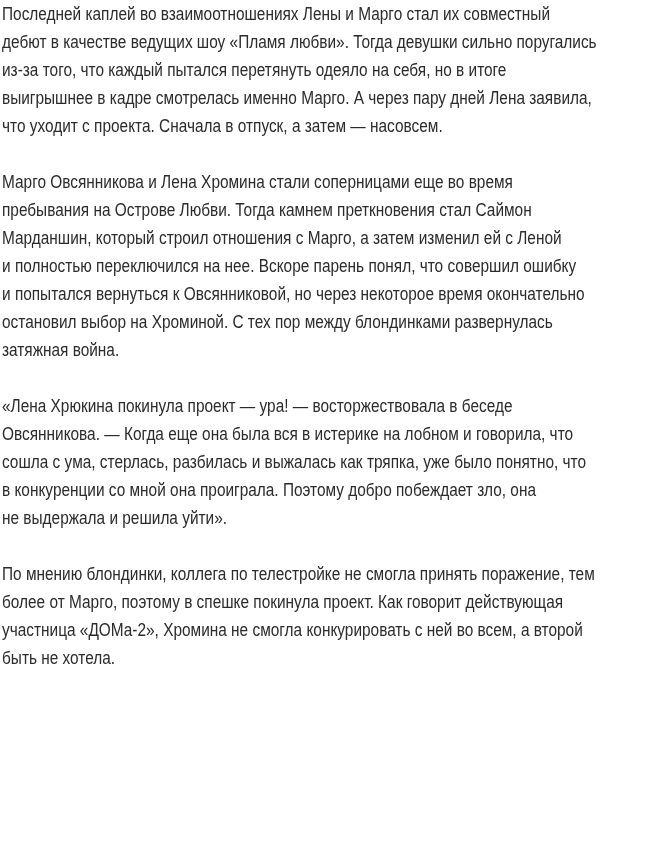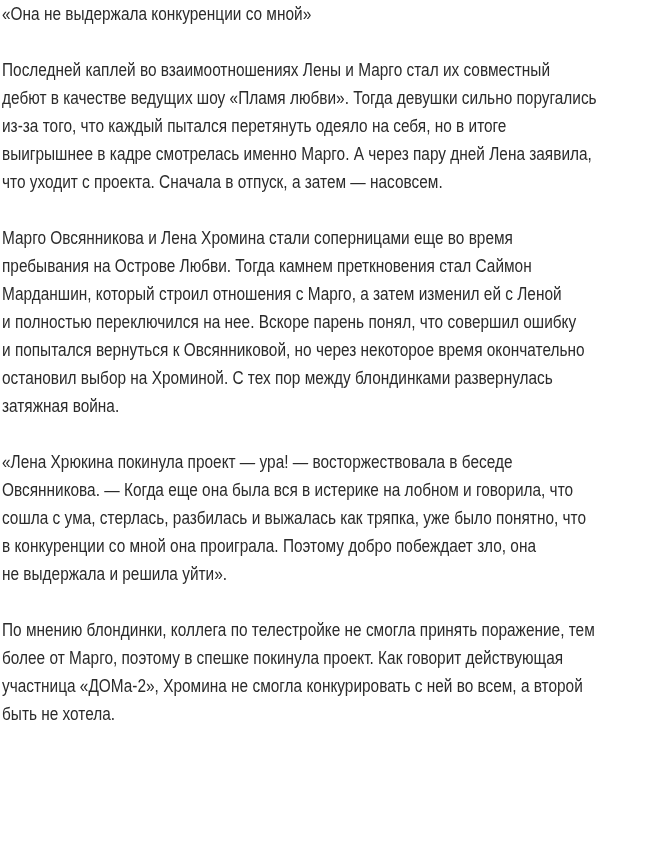--- a/index.html
+++ b/index.html
@@ -32,23 +32,20 @@
       transform-origin: left center;
       transform: scaleX(0.88);
       height: 28px;
     }
   </style>
 </head>
 <body>
 
 <article class="article">
 
-  <p class="para">
-    <span class="line">«Она не выдержала конкуренции со мной»</span>
-  </p>
 
 
   <p class="para">
     <span class="line">Последней каплей во взаимоотношениях Лены и Марго стал их совместный</span>
     <span class="line">дебют в качестве ведущих шоу «Пламя любви». Тогда девушки сильно поругались</span>
     <span class="line">из-за того, что каждый пытался перетянуть одеяло на себя, но в итоге</span>
     <span class="line">выигрышнее в кадре смотрелась именно Марго. А через пару дней Лена заявила,</span>
     <span class="line">что уходит с проекта. Сначала в отпуск, а затем — насовсем.</span>
   </p>
 

